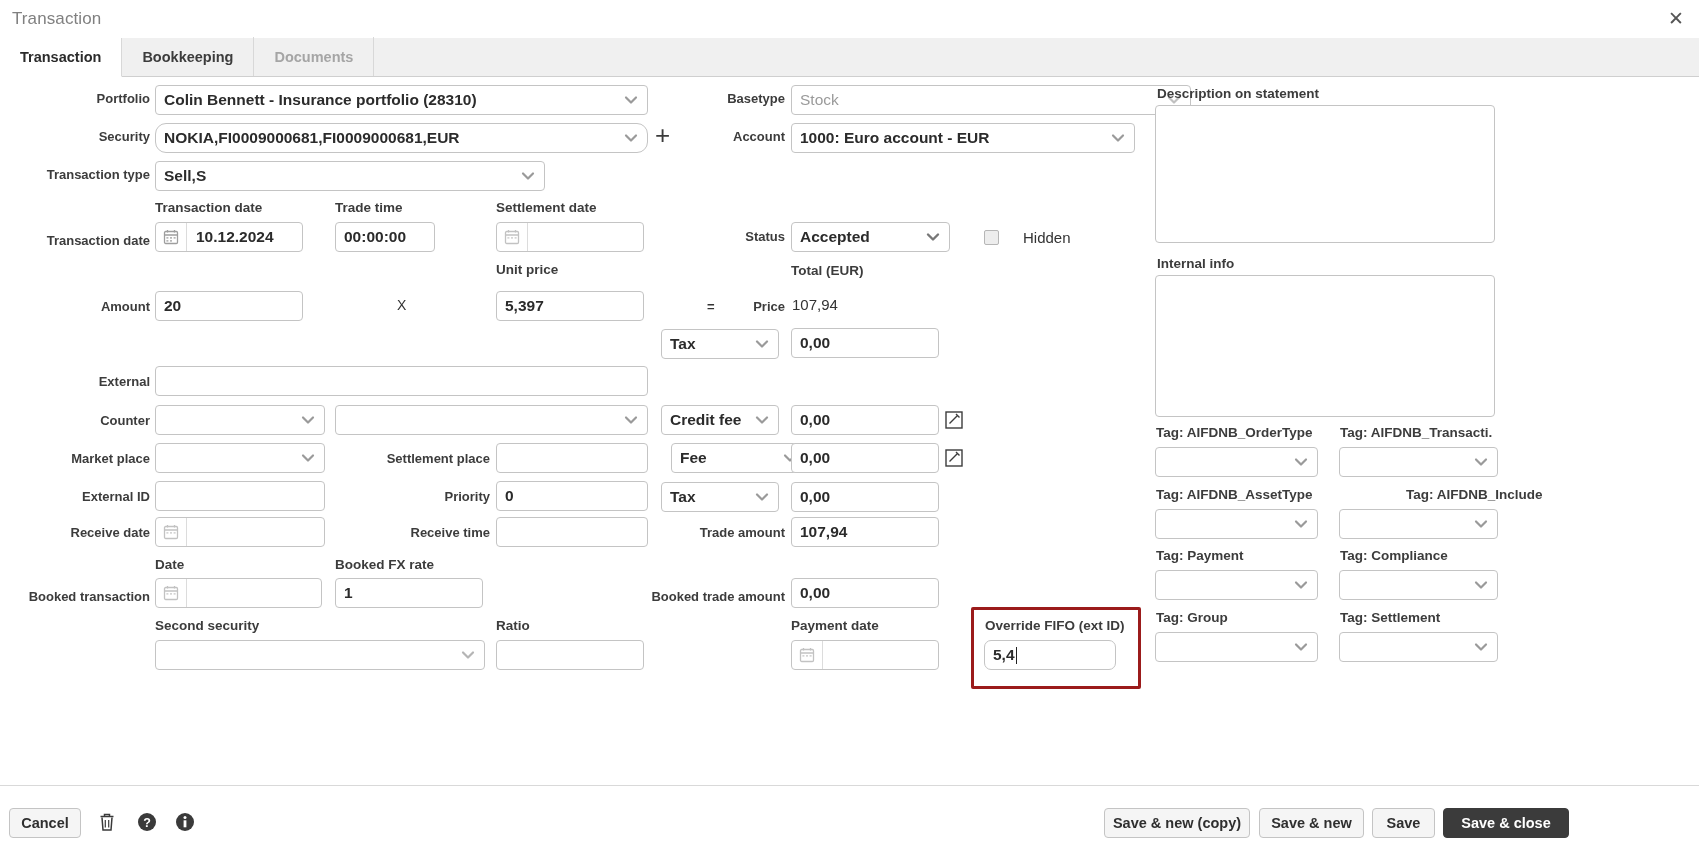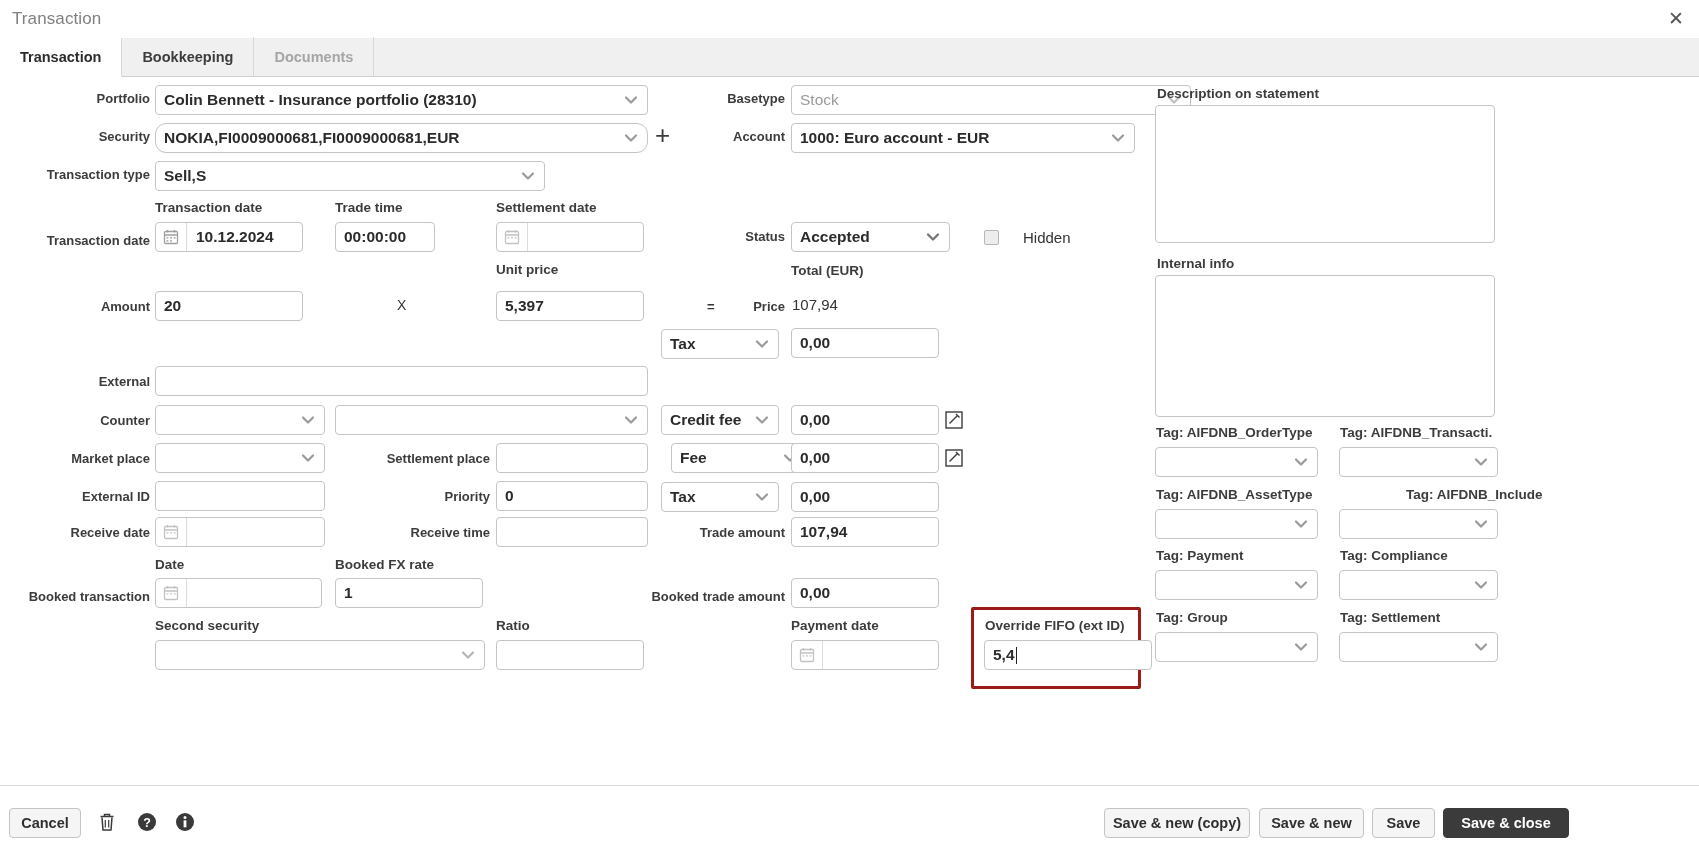--- a/index.html
+++ b/index.html
@@ -465,21 +465,21 @@
             <rect x="3.4" y="8" width="2" height="1.7" fill="#d4d4d4"></rect>
             <rect x="7" y="8" width="2" height="1.7" fill="#d4d4d4"></rect>
             <rect x="10.6" y="8" width="2" height="1.7" fill="#d4d4d4"></rect>
           </svg>
         </span>
       <span class="dval"></span>
     </div>
 
     <div class="hl-box" style="left:971px; top:530px; width:170px; height:82px;"></div>
     <div class="caption" style="left:985px; top:541px;">Override FIFO (ext ID)</div>
-    <div class="fld" style="left:984px; top:563px; width:168px;">
+    <div class="fld" style="left:984px; top:563px; width:132px;border-radius:7px;">
       <span>5,4</span>
         <span class="caret"></span>
     </div>
 
     <div class="caption" style="left:1157px; top:9px;">Description on statement</div>
     <div class="ta" style="left:1155px; top:28px; width:340px; height:138px;"></div>
 
     <div class="caption" style="left:1157px; top:179px;">Internal info</div>
     <div class="ta" style="left:1155px; top:198px; width:340px; height:142px;"></div>
 

